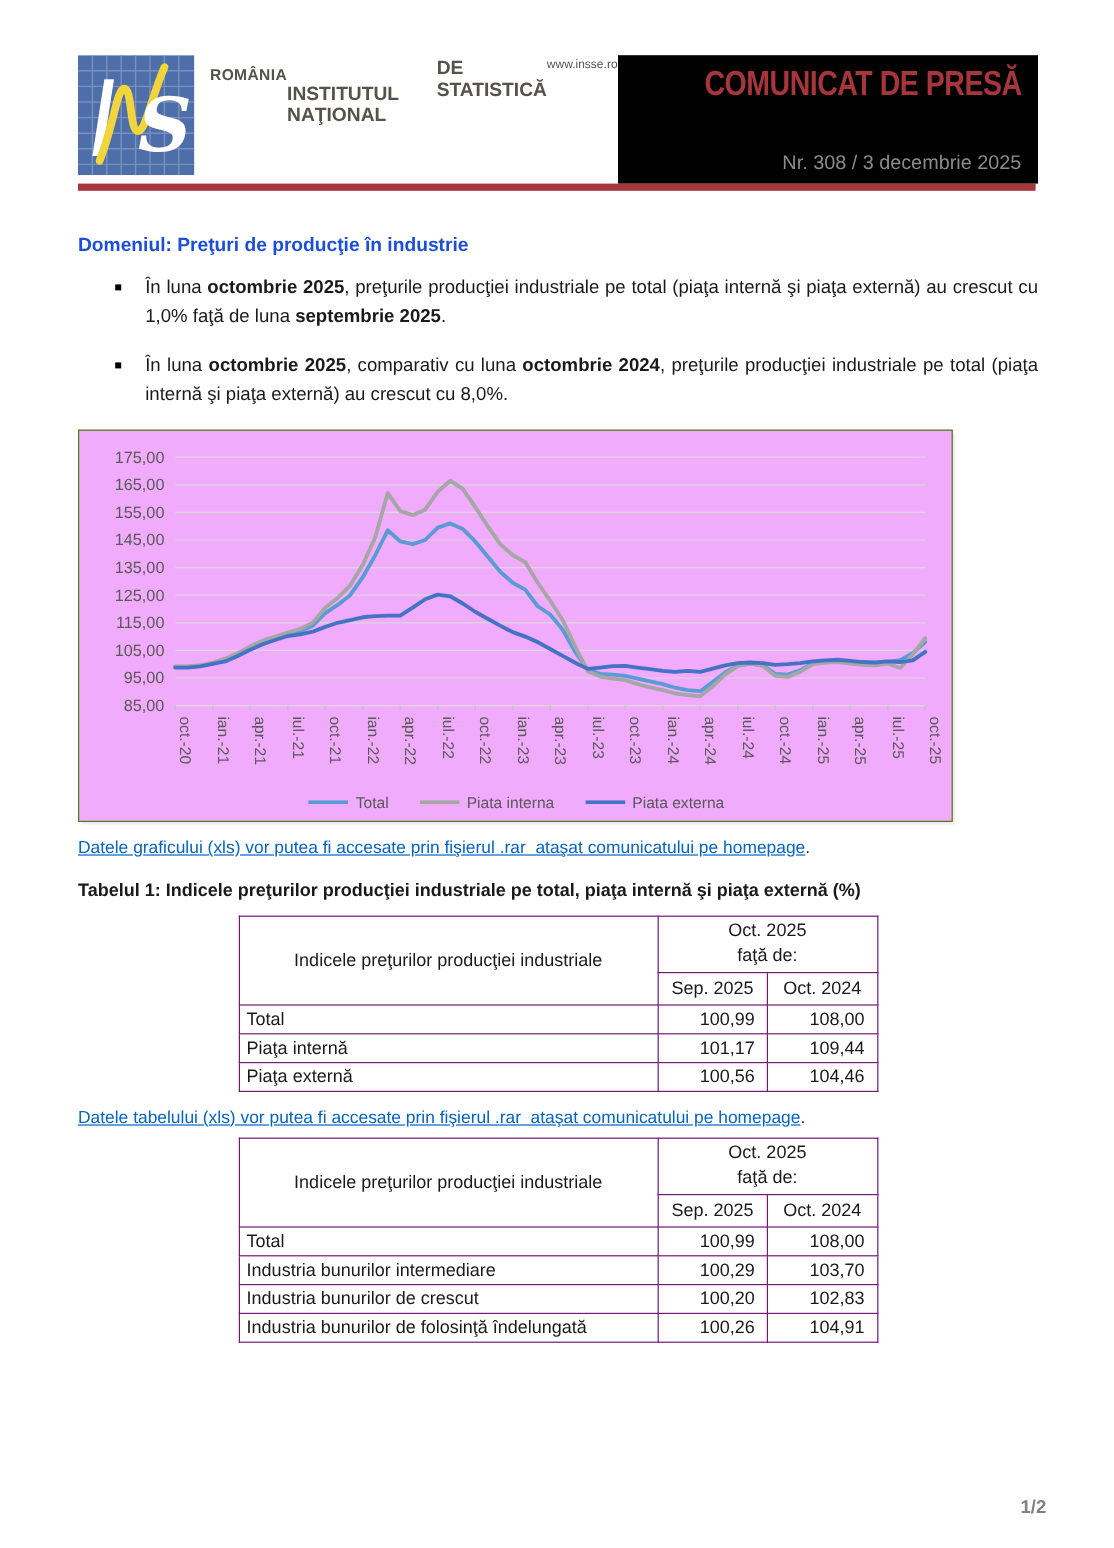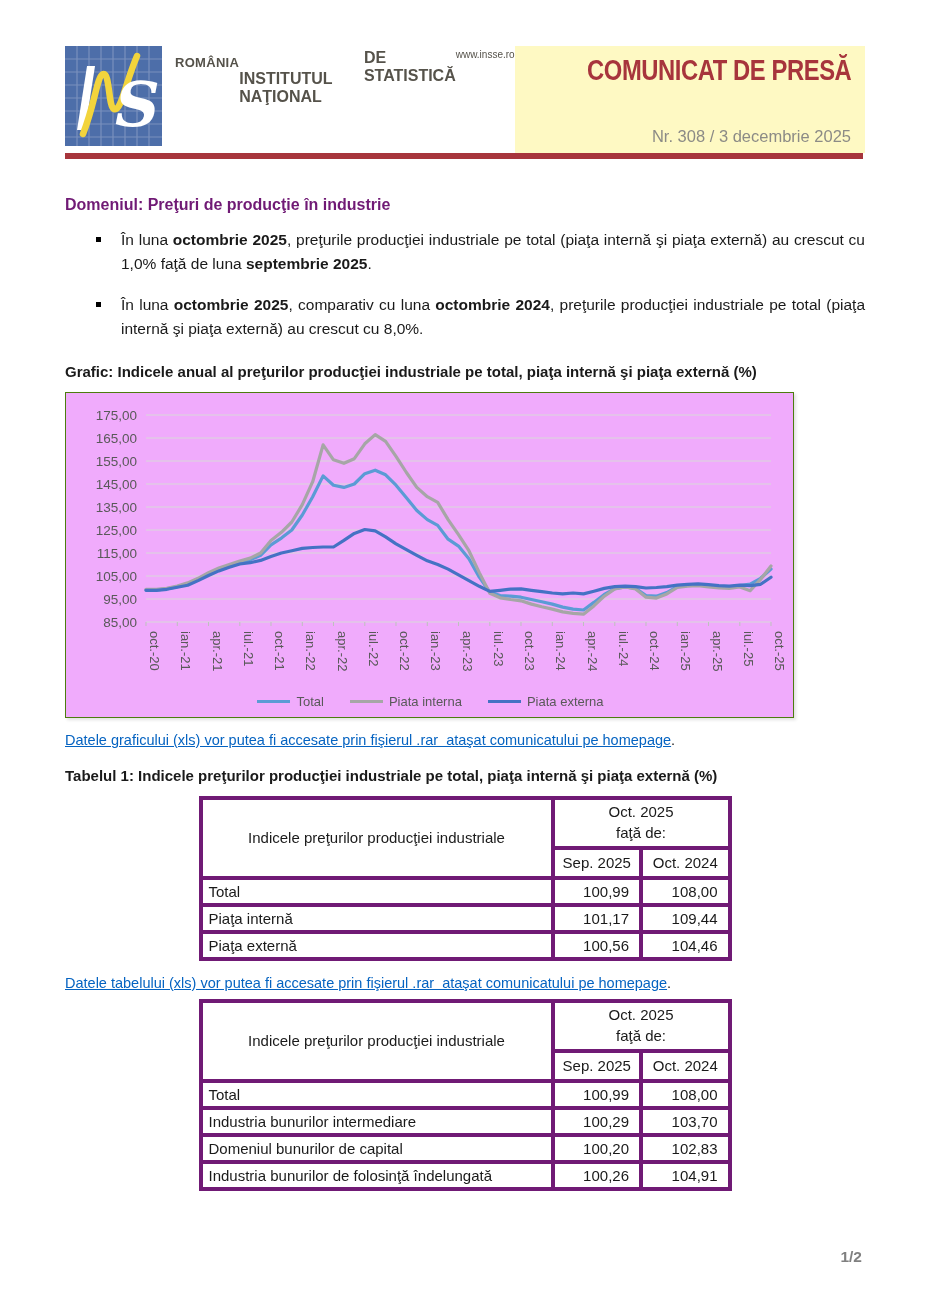--- a/index.html
+++ b/index.html
@@ -7,51 +7,51 @@
   .page{padding:46px 63px 0 65px;box-sizing:border-box;height:1290px;position:relative;}
   
   .hdr{display:flex;justify-content:space-between;align-items:flex-start;height:107px;}
   .logo-area{display:flex;gap:13px;}
   .logo{width:97px;height:100px;flex:0 0 auto;}
   .inst{display:flex;flex-direction:row;font-weight:bold;color:#55524a;}
   .country{font-size:13px;margin-top:9px;letter-spacing:.3px;}
   .inst1{font-size:16px;margin-top:24px;}
   .inst2{font-size:16px;margin-top:3px;}
   .site{font-size:10px;font-weight:normal;color:#55524a;text-decoration:none;margin-top:3px;}
-  .press-box{width:384px;height:107px;background:#fef9c3;box-sizing:border-box;position:relative;text-align:right;padding:8px 14px;}
+  .press-box{width:384px;height:107px;background:#000000;box-sizing:border-box;position:relative;text-align:right;padding:8px 14px;}
   .pr-title{display:inline-block;font-size:29px;font-weight:bold;color:#a7353c;transform:scaleX(.82);transform-origin:100% 50%;white-space:nowrap;letter-spacing:-.5px;}
   .pr-num{position:absolute;right:14px;bottom:7px;font-size:16.5px;color:#8c8b86;}
   .red-rule{height:6px;background:#a7353c;width:798px;margin-top:0;}
   
-  .domain{margin-top:37px;font-size:16px;font-weight:bold;color:#701a75;}
+  .domain{margin-top:37px;font-size:16px;font-weight:bold;color:#1d4ed8;}
   h1{margin:5px 0 0;font-size:25.5px;font-weight:bold;color:#3474be;line-height:1.5;text-align:justify;letter-spacing:-.2px;}
   
   ul.bullets{list-style:none;margin:14px 0 0;padding:0;}
   ul.bullets li{position:relative;margin:13px 0 17px;padding-left:56px;font-size:15.5px;line-height:1.55;text-align:justify;}
   ul.bullets li::before{content:"";position:absolute;left:31px;top:9px;width:5px;height:5px;background:#000;}
   
   .chart-caption{margin-top:22px;font-size:15px;font-weight:bold;}
   .chart-box{margin-top:12px;width:729px;box-sizing:border-box;border:1px solid #4d7c0f;background:#f0abfc;padding:8px 0 4px 2px;box-shadow:2px 2px 3px rgba(0,0,0,.12);}
   .legend{display:flex;justify-content:center;gap:26px;align-items:center;height:24px;margin-top:0;}
   .legend .item{display:flex;align-items:center;gap:6px;font-size:13px;color:#595959;}
   .legend .swatch{width:33px;height:3px;display:inline-block;}
   
   .link-line{margin:14px 0 0;font-size:14.5px;white-space:pre-wrap;}
   .link-line a{color:#0563c1;text-decoration:underline;cursor:pointer;}
   
   .tbl-caption{margin-top:17px;font-size:15px;font-weight:bold;text-align:justify;line-height:1.5;}
   table.idx{border-collapse:collapse;margin:8px auto 0;table-layout:fixed;width:533px;font-size:15px;}
-  table.idx td{border:4px solid #701a75;}
+  table.idx td{border:1px solid #701a75;}
   td.hl{width:336px;text-align:center;vertical-align:middle;padding:2px 6px;}
   td.hp{text-align:center;padding:2px 4px;line-height:1.35;height:42px;vertical-align:middle;}
   td.hs{width:98px;text-align:center;padding:2px 4px;height:22px;margin-left:24px;}
   table.idx td.lbl{text-align:left;padding:1px 6px;height:21px;}
   table.idx td.num{text-align:right;padding:1px 10px 1px 4px;}
   
-  .pagenum{position:absolute;right:66px;bottom:24px;font-size:15.5px;font-weight:bold;color:#808080;}
+  .pagenum{position:absolute;right:56px;bottom:24px;font-size:15.5px;font-weight:bold;color:#808080;}
 </style>
 </head>
 <body>
 
 <div class="page">
 
   <div class="hdr">
     <div class="logo-area">
       <div class="logo">
         <svg viewBox="0 0 97 100" width="97" height="100" xmlns="http://www.w3.org/2000/svg">
@@ -92,21 +92,20 @@
 
   <div class="red-rule"></div>
 
   <div class="domain">Domeniul: Preţuri de producţie în industrie</div>
 
   <ul class="bullets">
     <li><span>În luna </span><b>octombrie 2025</b><span>, preţurile producţiei industriale pe total (piaţa internă şi piaţa externă) au crescut cu 1,0% faţă de luna </span><b>septembrie 2025</b><span>.</span></li>
     <li><span>În luna </span><b>octombrie 2025</b><span>, comparativ cu luna </span><b>octombrie 2024</b><span>, preţurile producţiei industriale pe total (piaţa internă şi piaţa externă) au crescut cu 8,0%.</span></li>
   </ul>
 
-  <div class="chart-caption">Grafic: Indicele anual al preţurilor producţiei industriale pe total, piaţa internă şi piaţa externă (%)</div>
 
   <div class="chart-box">
     <svg id="chart-svg" width="722" height="284" xmlns="http://www.w3.org/2000/svg">
         <line x1="78" y1="14.0" x2="703" y2="14.0" stroke="#d9d9d9" stroke-width="1"></line>
         <text x="69" y="18.5" text-anchor="end" font-size="13.5" fill="#595959">175,00</text>
         <line x1="78" y1="37.0" x2="703" y2="37.0" stroke="#d9d9d9" stroke-width="1"></line>
         <text x="69" y="41.5" text-anchor="end" font-size="13.5" fill="#595959">165,00</text>
         <line x1="78" y1="60.0" x2="703" y2="60.0" stroke="#d9d9d9" stroke-width="1"></line>
         <text x="69" y="64.5" text-anchor="end" font-size="13.5" fill="#595959">155,00</text>
         <line x1="78" y1="83.0" x2="703" y2="83.0" stroke="#d9d9d9" stroke-width="1"></line>
@@ -235,21 +234,21 @@
           <td class="lbl">Total</td>
           <td class="num">100,99</td>
           <td class="num">108,00</td>
         </tr>
         <tr>
           <td class="lbl">Industria bunurilor intermediare</td>
           <td class="num">100,29</td>
           <td class="num">103,70</td>
         </tr>
         <tr>
-          <td class="lbl">Domeniul bunurilor de capital</td>
+          <td class="lbl">Industria bunurilor de crescut</td>
           <td class="num">100,20</td>
           <td class="num">102,83</td>
         </tr>
         <tr>
           <td class="lbl">Industria bunurilor de folosinţă îndelungată</td>
           <td class="num">100,26</td>
           <td class="num">104,91</td>
         </tr>
       </tbody>
   </table>

